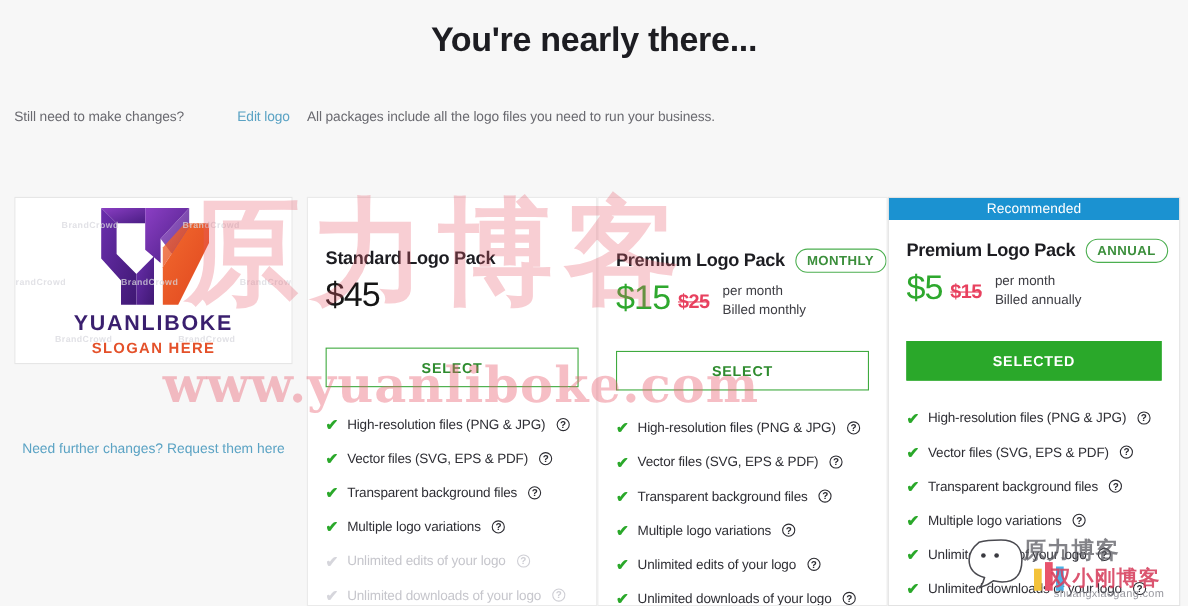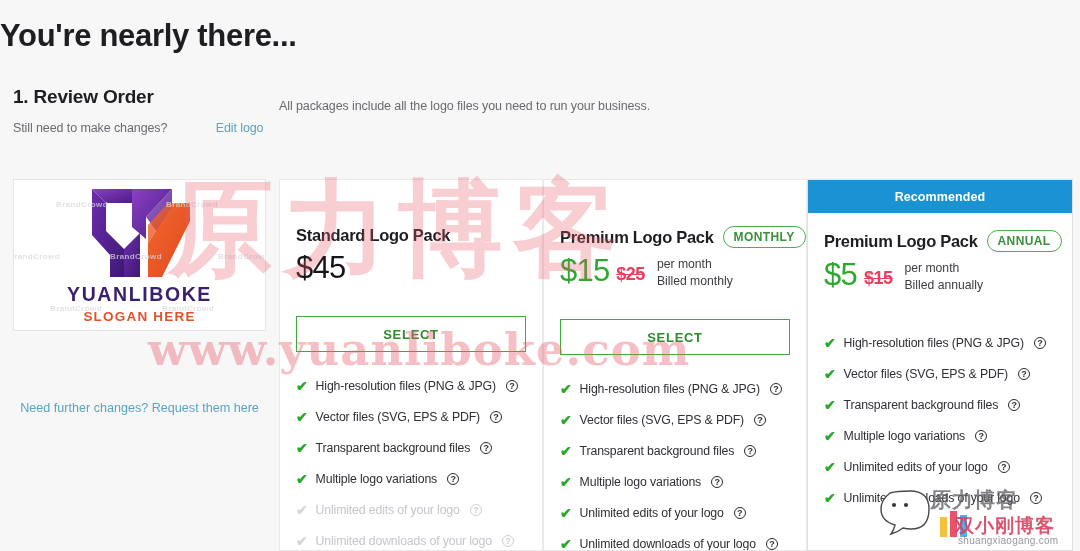--- a/index.html
+++ b/index.html
@@ -7,20 +7,21 @@
   body {
     font-family: "Liberation Sans", sans-serif;
     background: #f7f7f7;
     color: #2b2b2b;
     overflow: hidden;
     position: relative;
   }
 
   
   #page-title {
+    text-align: center;
     font-size: 31px;
     font-weight: bold;
     letter-spacing: -0.3px;
     color: #1d1d22;
     padding-top: 17px;
     line-height: 1.2;
   }
 
   
   .head-cols {
@@ -113,25 +114,25 @@
     background: #ffffff;
     border: 1px solid #eaeaea;
     height: 372px;
     overflow: hidden;
   }
   #card-standard { left: 279px;  width: 264px; }
   #card-monthly  { left: 543px;  width: 264px; }
   #card-annual   { left: 807px;  width: 266px; border-color: #e2e2e2; }
 
   .reco-banner {
-    height: 33px;
+    height: 20px;
     background: #1b92d1;
     color: #ffffff;
     font-size: 12.5px;
-    font-weight: bold;
+    font-weight: normal;
     display: flex;
     align-items: center;
     justify-content: center;
     letter-spacing: .1px;
   }
   .pcard-body { padding: 0 16px; position: relative; }
   #card-standard .pcard-body, #card-monthly .pcard-body { padding-top: 46px; }
   #card-annual  .pcard-body { padding-top: 17px; }
 
   .plan-row { display: flex; align-items: center; gap: 9px; }
@@ -304,21 +305,20 @@
   }
 </style>
 </head>
 <body>
 
 <h1 id="page-title">You're nearly there...</h1>
 
 <div class="head-cols">
 
   <div class="col-head" id="review-col">
-    <div class="step-title">1. Review Order</div>
     <div class="step-sub"><span>Still need to make changes? </span><a class="inline-link" href="#">Edit logo</a></div>
   </div>
 
   <div class="col-head" id="package-col">
     <div class="step-sub">All packages include all the logo files you need to run your business.</div>
   </div>
 
 </div>
 
 <div class="cards">
@@ -456,20 +456,21 @@
       <div class="pcard-body">
         <div class="plan-row">
           <span class="plan-name">Premium Logo Pack</span>
           <span class="term-badge">ANNUAL</span>
         </div>
         <div class="price-row">
           <span class="price-main price-green">$5</span>
           <span class="price-old">$15</span>
           <span class="price-note"><span>per month</span><br><span>Billed annually</span></span>
         </div>
+        <div class="btn btn-solid">SELECTED</div>
         <div class="features">
           <div class="feature">
             <span class="check">✔</span>
             <span>High-resolution files (PNG &amp; JPG)</span>
             <span class="qmark">?</span>
           </div>
           <div class="feature">
             <span class="check">✔</span>
             <span>Vector files (SVG, EPS &amp; PDF)</span>
             <span class="qmark">?</span>

